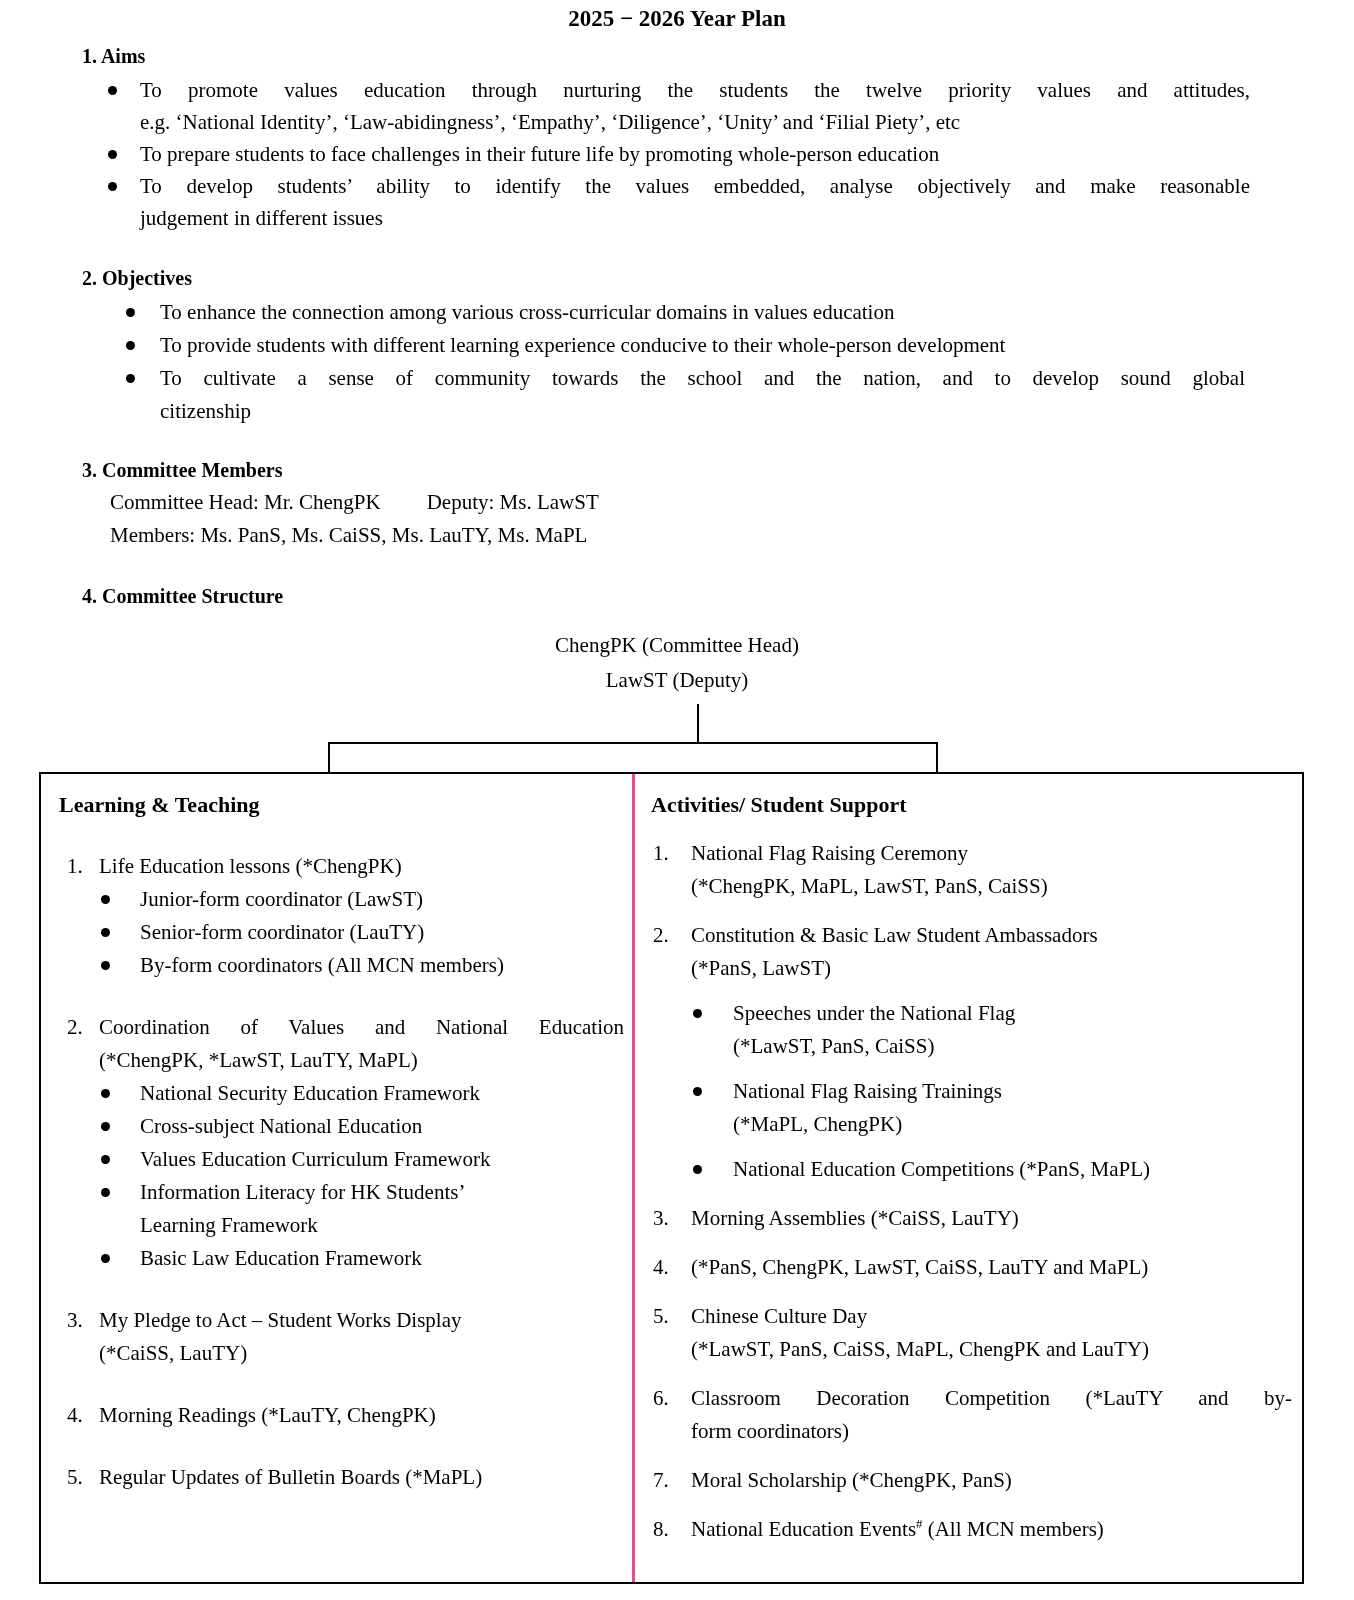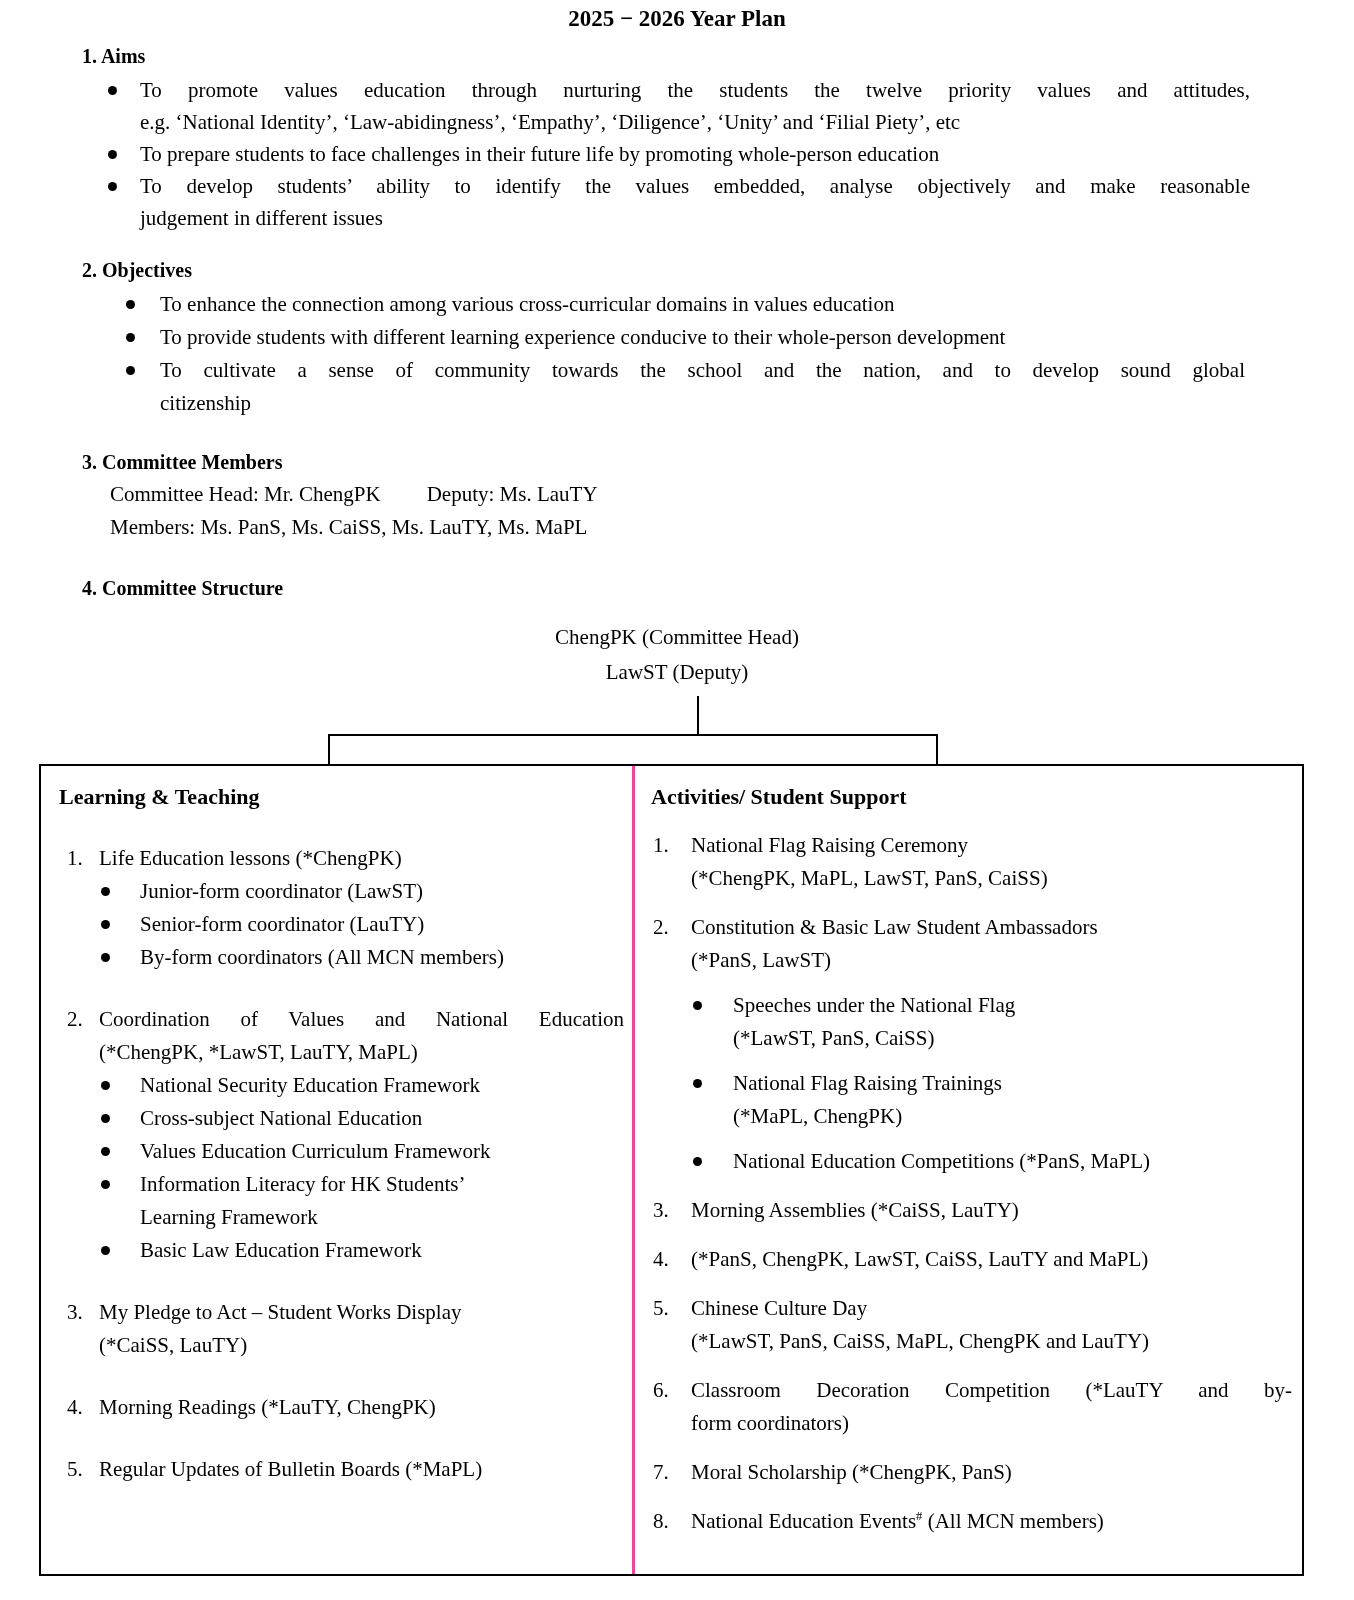--- a/index.html
+++ b/index.html
@@ -21,21 +21,21 @@
     font-weight: bold;
     text-align: center;
   }
   h2 {
     margin: 0 0 0 82px;
     font-size: 20px;
     line-height: 28px;
     font-weight: bold;
   }
   .sec-aims h2 { margin-top: 8px; }
-  .sec-objectives h2 { margin-top: 22px; }
+  .sec-objectives h2 { margin-top: 30px; }
   .sec-members h2 { margin-top: 28px; }
   .sec-structure h2 { margin-top: 30px; }
 
   .bullets { margin-top: 4px; }
   .sec-aims .bullets { width: 1250px; }
   .sec-objectives .bullets { width: 1245px; line-height: 33px; }
   .bullet { position: relative; margin-left: 82px; }
   .sec-aims .bullet { padding-left: 58px; }
   .sec-objectives .bullet { padding-left: 78px; }
   .bullet::before {
@@ -134,21 +134,21 @@
       <div class="bullet">
         <div class="stretch">To cultivate a sense of community towards the school and the nation, and to develop sound global</div>
         <div>citizenship</div>
       </div>
     </div>
   </div>
 
   <div class="sec sec-members">
     <h2>3. Committee Members</h2>
     <p class="members-line first">
-      <span>Committee Head: Mr. ChengPK</span><span class="deputy-gap">Deputy: Ms. LauTY</span>
+      <span>Committee Head: Mr. ChengPK</span><span class="deputy-gap">Deputy: Ms. LawST</span>
     </p>
     <p class="members-line">Members: Ms. PanS, Ms. CaiSS, Ms. LauTY, Ms. MaPL</p>
   </div>
 
   <div class="sec sec-structure">
     <h2>4. Committee Structure</h2>
     <div class="chart-names">
       <div>ChengPK (Committee Head)</div>
       <div>LawST (Deputy)</div>
     </div>

